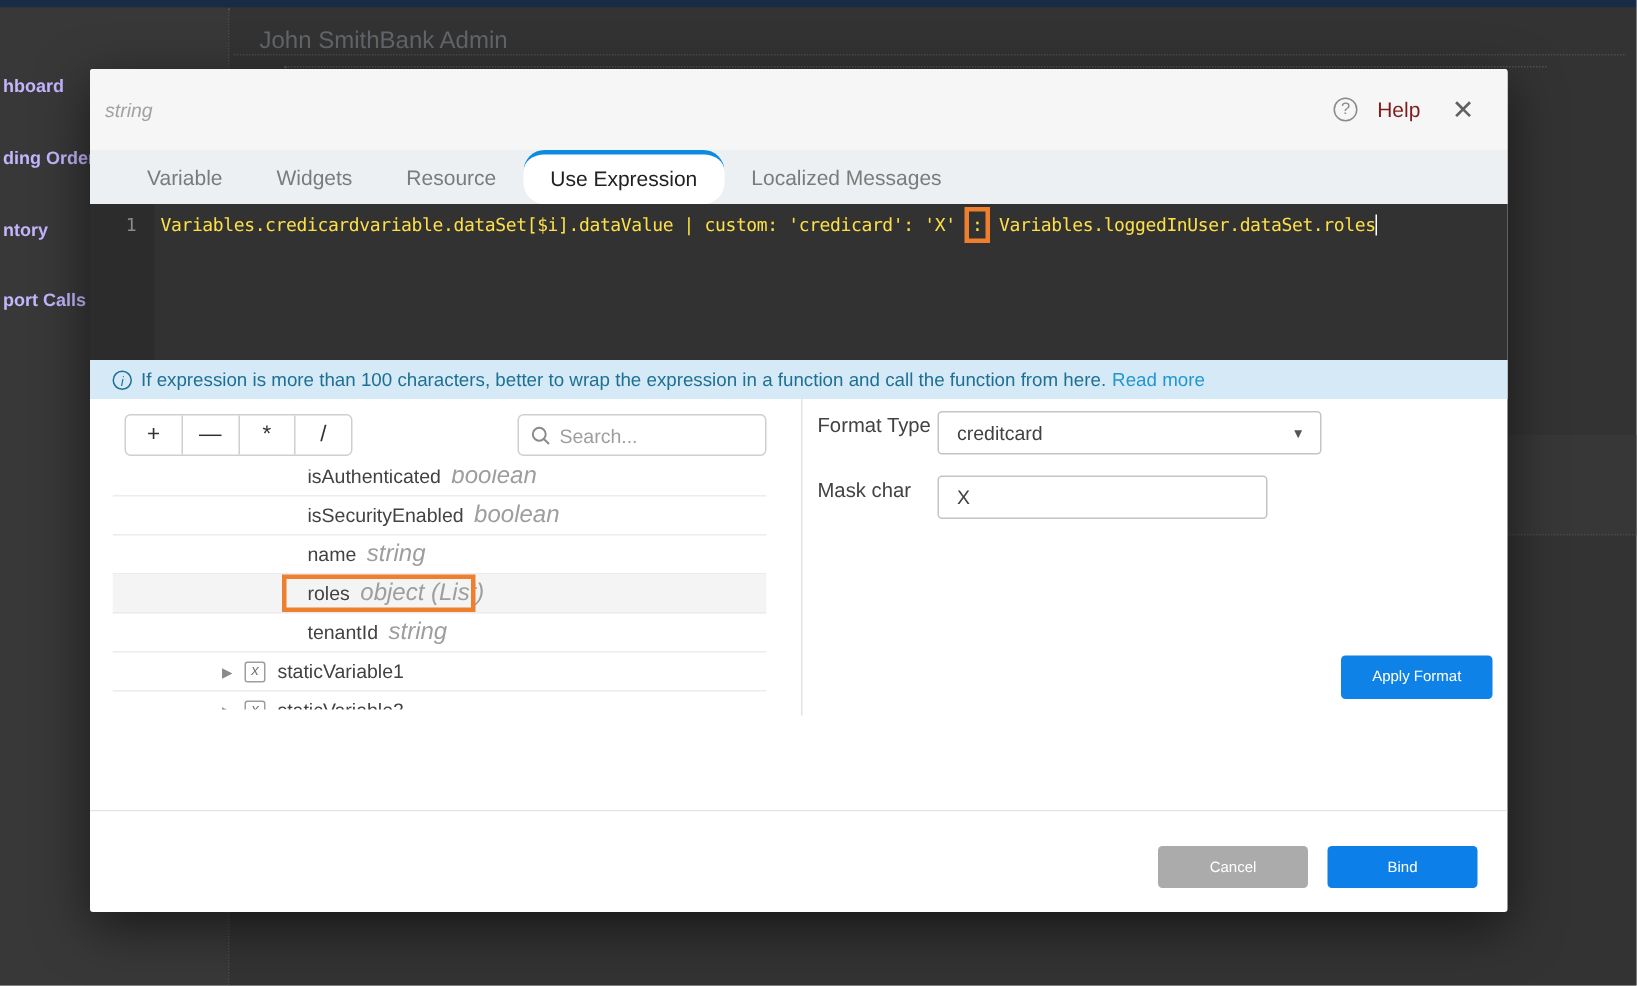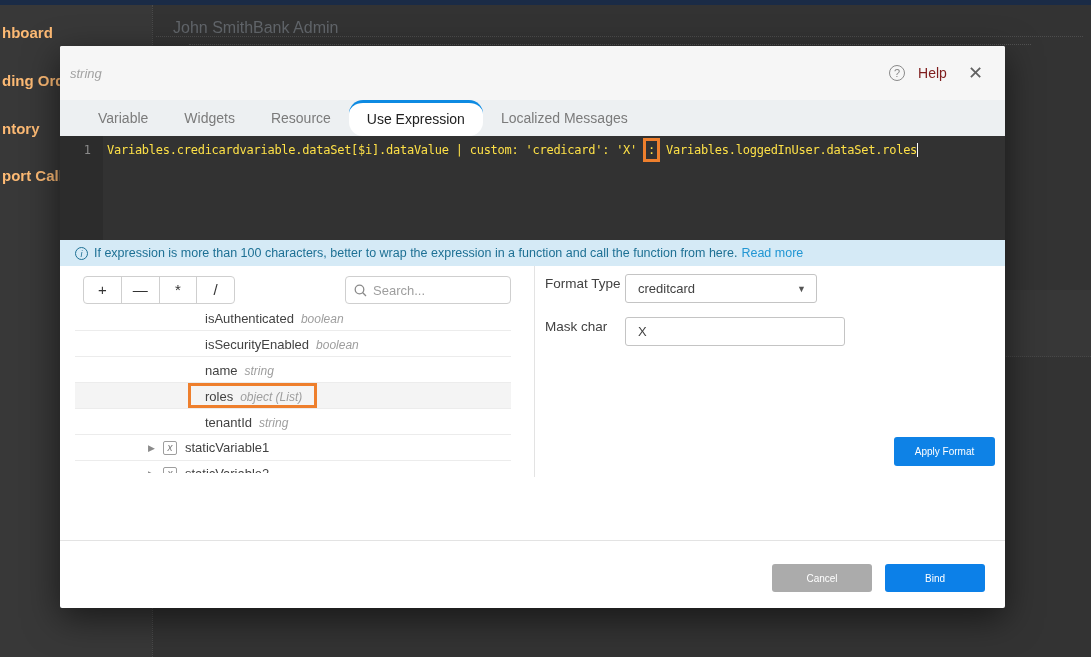--- a/index.html
+++ b/index.html
@@ -4,21 +4,21 @@
 <style>
   * { margin:0; padding:0; box-sizing:border-box; }
   html,body { width:1091px; height:657px; overflow:hidden; }
   body { font-family:"Liberation Sans", sans-serif; background:#333333; position:relative; }
 
   
   .screen { position:absolute; inset:0; width:1091px; height:657px; }
   .topbar { position:absolute; left:0; top:0; width:1091px; height:5px; background:#1a2b46; }
   .bg-sidebar { position:absolute; left:0; top:5px; width:152px; height:652px; background:#383838; }
   .bg-content { position:absolute; left:152px; top:5px; right:0; height:652px; background:#333333; border-left:1px dotted #4a4a4a; }
-  .bg-item { position:absolute; left:2px; font-size:15px; font-weight:700; color:#fdba74; white-space:nowrap; }
+  .bg-item { position:absolute; left:2px; font-size:12px; font-weight:700; color:#c4b5fd; white-space:nowrap;margin-top:26px; }
   .bg-user { position:absolute; left:20px; top:14px; font-size:16px; color:#62666b; }
   .bg-dash1 { position:absolute; left:3px; top:31px; right:8px; border-top:1px dotted #4d4d4d; }
   .bg-dash2 { position:absolute; left:36px; top:39px; right:60px; border-top:1px dotted #525252; }
   .bg-band { position:absolute; left:0; top:285px; right:0; height:67px; background:#373737; border-bottom:1px dotted #484848; }
 
   
   .modal { position:absolute; left:60px; top:46px; width:945px; height:562px; background:#ffffff;
            box-shadow:0 10px 35px rgba(0,0,0,.55); border-radius:2px; }
 
   .m-header { position:absolute; left:0; top:0; width:100%; height:54px; background:#f6f6f6;
@@ -62,33 +62,33 @@
   .searchbox input { border:none; outline:none; width:100%; font-size:13px; color:#444;
                      font-family:"Liberation Sans", sans-serif; margin-left:6px; }
   .searchbox input::placeholder { color:#9e9e9e; }
 
   .tree { position:absolute; left:15px; top:267px; width:436px; height:160px; overflow:hidden; }
   .tree-inner { margin-top:-8px; }
   .trow { position:relative; height:26px; line-height:26px; border-bottom:1px solid #ececec; white-space:nowrap; }
   .trow.hl { background:#f4f4f4; }
   .prop { padding-left:130px; }
   .tlabel { font-size:13px; color:#424242; }
-  .ttype { font-size:12px; font-style:italic; color:#9e9e9e; margin-left:7px; }
+  .ttype { font-size:16px; font-style:italic; color:#9e9e9e; margin-left:7px; }
   .orange-box { position:absolute; left:113px; top:0px; width:129px; height:25px;
                 border:3px solid #ee7f2d; pointer-events:none; }
   .vrow { padding-left:73px; display:flex; align-items:center; }
   .twisty { font-size:9px; color:#8a8a8a; margin-right:8px; }
   .var-icon { width:14px; height:14px; border:1px solid #9e9e9e; border-radius:2px; font-size:10px;
               font-style:italic; color:#757575; line-height:12px; text-align:center; margin-right:8px;
               display:inline-block; }
 
   .vdivider { position:absolute; left:474px; top:220px; width:1px; height:211px; background:#e3e3e3; }
 
   .fmt-label { position:absolute; left:485px; font-size:13.5px; color:#424242; }
-  .fmt-select { position:absolute; left:565px; top:228px; width:192px; height:29px; border:1px solid #c4c4c4;
+  .fmt-select { position:absolute; left:565px; top:228px; width:256px; height:29px; border:1px solid #c4c4c4;
                 border-radius:3px; display:flex; align-items:center; padding:0 10px 0 12px; font-size:13px;
                 color:#424242; background:#fff; }
   .fmt-select .caret { margin-left:auto; font-size:9px; color:#555; }
   .fmt-input { position:absolute; left:565px; top:271px; width:220px; height:29px; border:1px solid #c4c4c4;
                border-radius:3px; padding:0 12px; font-size:13px; color:#424242;
                font-family:"Liberation Sans", sans-serif; outline:none; }
 
   .btn { border:none; border-radius:3px; font-size:10px; color:#ffffff; text-align:center;
          font-family:"Liberation Sans", sans-serif; cursor:default; }
   .btn-apply { position:absolute; left:834px; top:391px; width:101px; height:29px; background:#0e82e6; }

